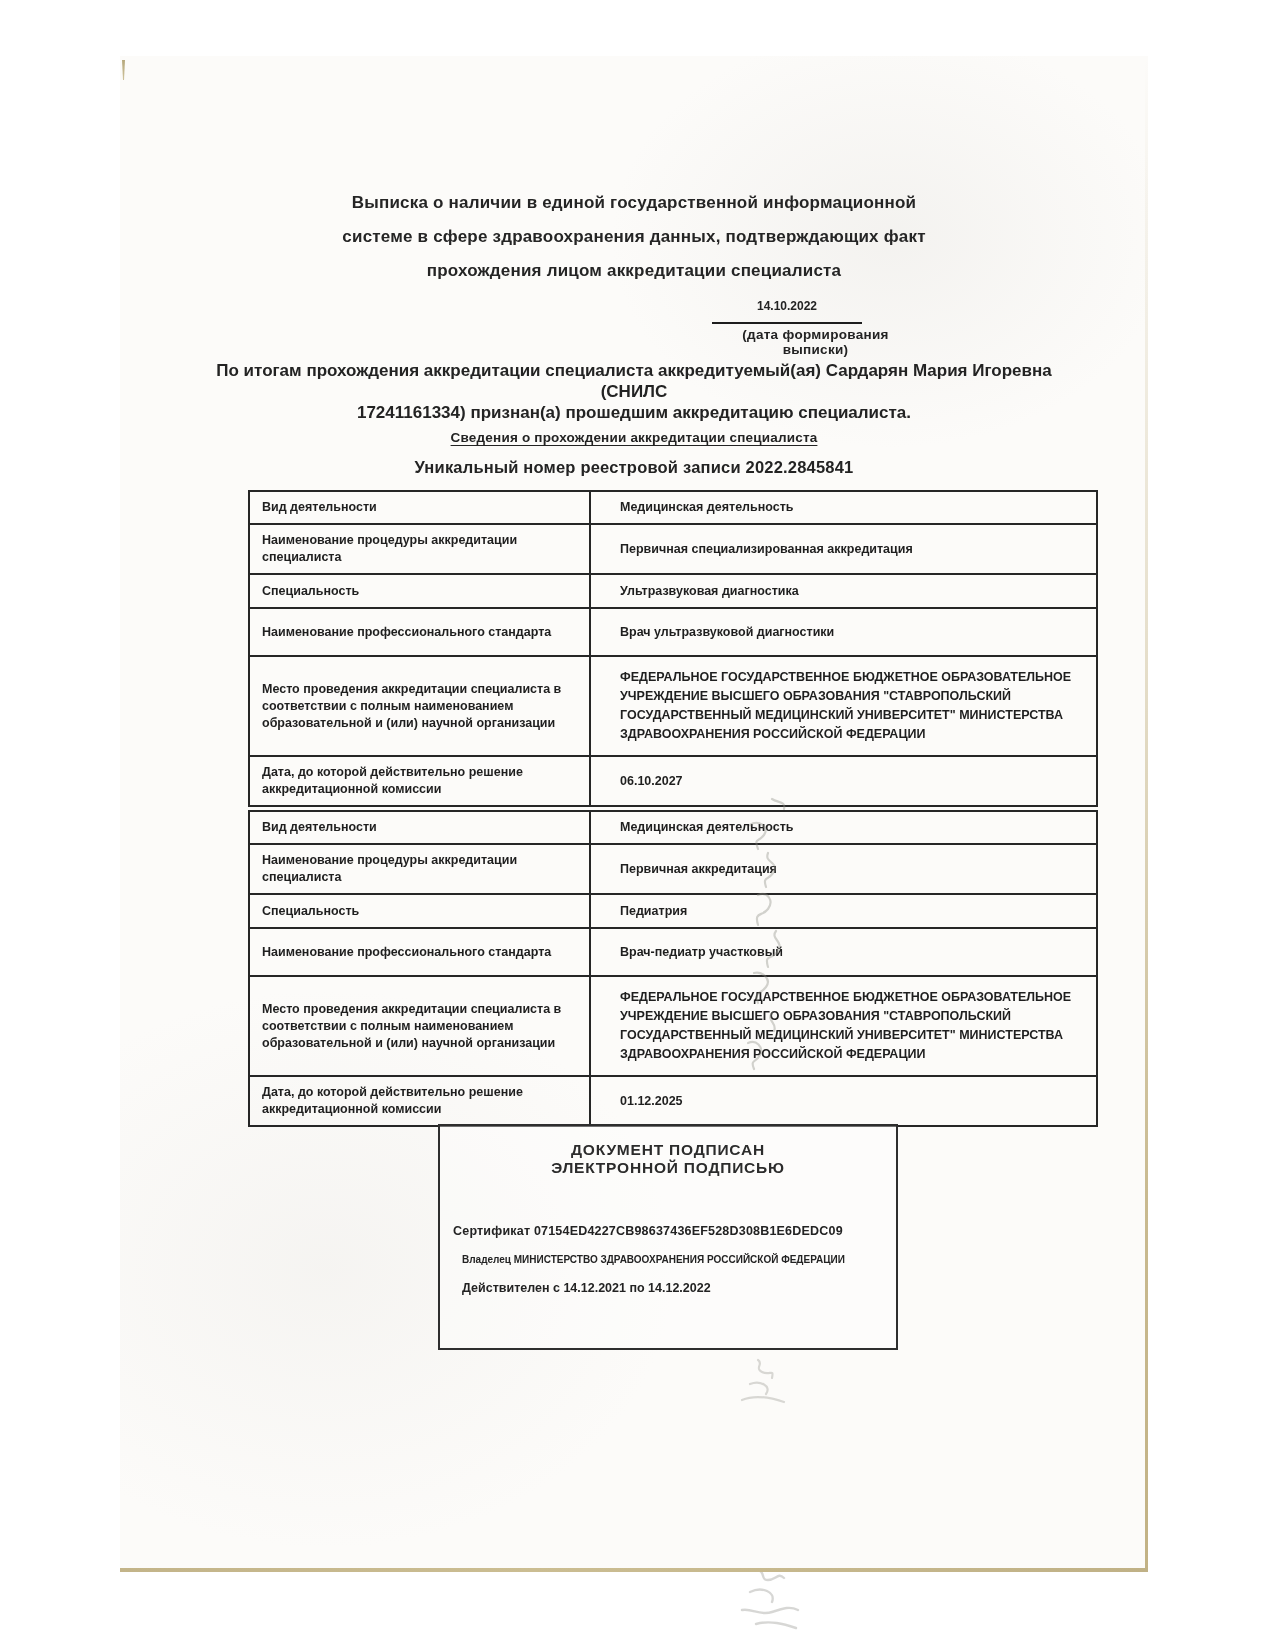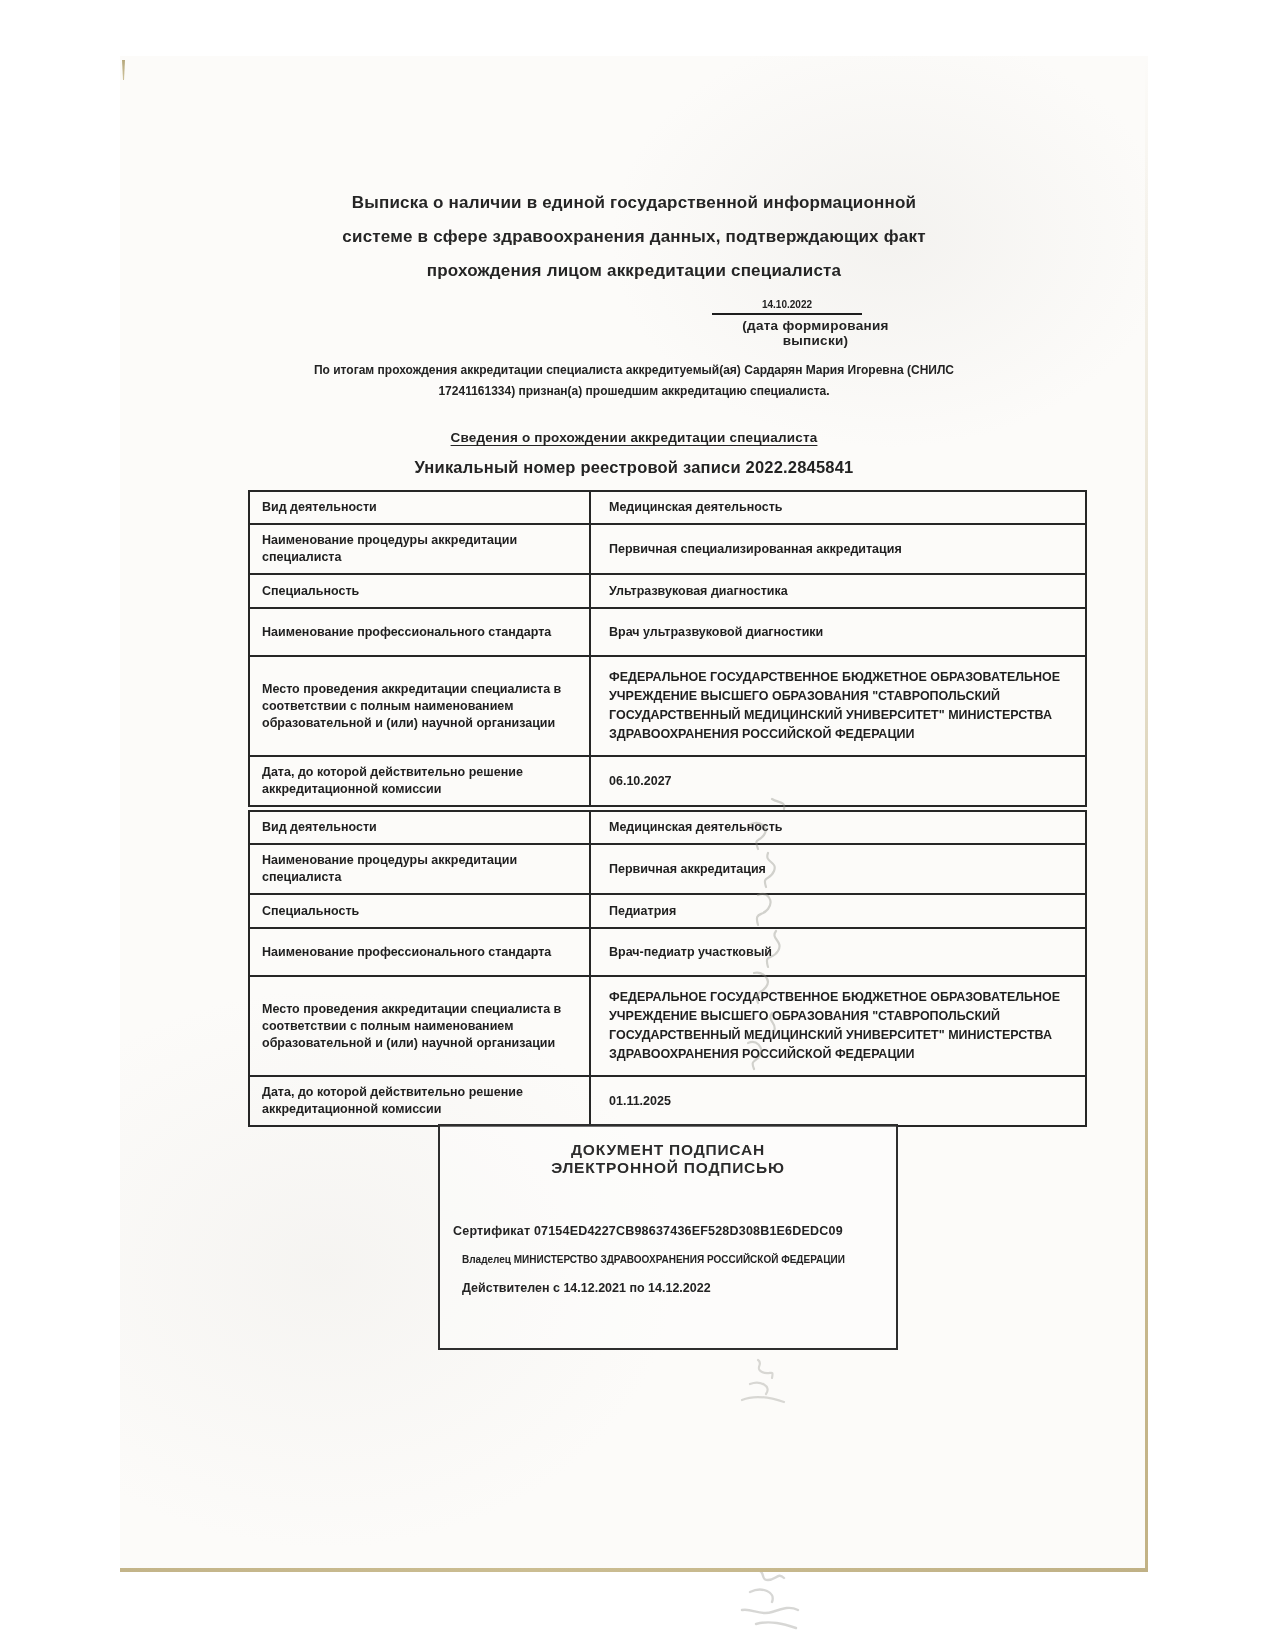--- a/index.html
+++ b/index.html
@@ -31,27 +31,27 @@
     clip-path:polygon(20% 0,80% 0,60% 100%,40% 100%);
   }
   
   .doc-title{
     position:absolute;top:130px;left:0;width:100%;
     text-align:center;font-size:17px;font-weight:700;line-height:34px;
     letter-spacing:.2px;color:#252525;
   }
   .date-block{position:absolute;top:243px;left:588px;width:215px;text-align:center;}
   .date-value{
-    display:block;width:150px;margin:0 auto 0 4px;padding-bottom:3px;
-    font-size:10px;font-weight:700;border-bottom:2px solid #1d1d1d;text-align:center;
+    display:block;width:150px;margin:0 auto 0 4px;padding-bottom:9px;
+    font-size:12px;font-weight:700;border-bottom:2px solid #1d1d1d;text-align:center;
   }
   .date-caption{margin-top:3px;font-size:13.5px;font-weight:700;letter-spacing:.3px;}
   .intro{
     position:absolute;top:304px;left:50%;transform:translateX(-50%);
-    width:860px;text-align:center;font-size:12px;font-weight:700;line-height:21px;
+    width:860px;text-align:center;font-size:17px;font-weight:700;line-height:21px;
   }
   .section-heading{
     position:absolute;top:374px;left:0;width:100%;text-align:center;
     font-size:13.5px;font-weight:700;text-decoration:underline;
     text-underline-offset:3px;letter-spacing:.2px;
   }
   .registry-heading{
     position:absolute;top:402px;left:0;width:100%;text-align:center;
     font-size:16.5px;font-weight:700;letter-spacing:.2px;
   }
@@ -62,21 +62,21 @@
     background:transparent;
   }
   table.acc-table.t1{top:434px;}
   table.acc-table.t2{top:754px;}
   .acc-table td{
     border:2px solid #262626;
     font-size:12.5px;font-weight:700;line-height:17px;
     vertical-align:middle;color:#1f1f1f;
   }
   .acc-table td.c-label{width:317px;padding:7px 10px 7px 12px;}
-  .acc-table td.c-value{width:464px;padding:7px 12px 7px 18px;}
+  .acc-table td.c-value{width:464px;padding:7px 12px 7px 29px;}
   .acc-table td.c-value.org{line-height:19px;}
   tr.r-h30{height:32px;} tr.r-h46{height:46px;} tr.r-h32{height:34px;}
   tr.r-h48{height:48px;} tr.r-h100{height:100px;} tr.r-h44{height:46px;}
   
   .sig-box{
     position:absolute;left:318px;top:1068px;width:456px;height:222px;
     border:2px solid #2e2e2e;background:rgba(255,255,255,.35);
   }
   .sig-line1{margin-top:15px;text-align:center;font-size:15.5px;font-weight:700;letter-spacing:.8px;color:#2c2c2c;}
   .sig-line2{text-align:center;font-size:15.5px;font-weight:700;letter-spacing:.8px;color:#2c2c2c;}
@@ -159,21 +159,21 @@
     <tr class="r-h48">
       <td class="c-label">Наименование профессионального стандарта</td>
       <td class="c-value">Врач-педиатр участковый</td>
     </tr>
     <tr class="r-h100">
       <td class="c-label">Место проведения аккредитации специалиста в соответствии с полным наименованием образовательной и (или) научной организации</td>
       <td class="c-value org">ФЕДЕРАЛЬНОЕ ГОСУДАРСТВЕННОЕ БЮДЖЕТНОЕ ОБРАЗОВАТЕЛЬНОЕ УЧРЕЖДЕНИЕ ВЫСШЕГО ОБРАЗОВАНИЯ "СТАВРОПОЛЬСКИЙ ГОСУДАРСТВЕННЫЙ МЕДИЦИНСКИЙ УНИВЕРСИТЕТ" МИНИСТЕРСТВА ЗДРАВООХРАНЕНИЯ РОССИЙСКОЙ ФЕДЕРАЦИИ</td>
     </tr>
     <tr class="r-h44">
       <td class="c-label">Дата, до которой действительно решение аккредитационной комиссии</td>
-      <td class="c-value">01.11.2025</td>
+      <td class="c-value">01.12.2025</td>
     </tr>
   </tbody>
     </table>
 
   <div class="sig-box">
     <div class="sig-line1">ДОКУМЕНТ ПОДПИСАН</div>
     <div class="sig-line2">ЭЛЕКТРОННОЙ ПОДПИСЬЮ</div>
     <div class="sig-cert">Сертификат 07154ED4227CB98637436EF528D308B1E6DEDC09</div>
     <div class="sig-owner">Владелец МИНИСТЕРСТВО ЗДРАВООХРАНЕНИЯ РОССИЙСКОЙ ФЕДЕРАЦИИ</div>
     <div class="sig-valid">Действителен с 14.12.2021 по 14.12.2022</div>

